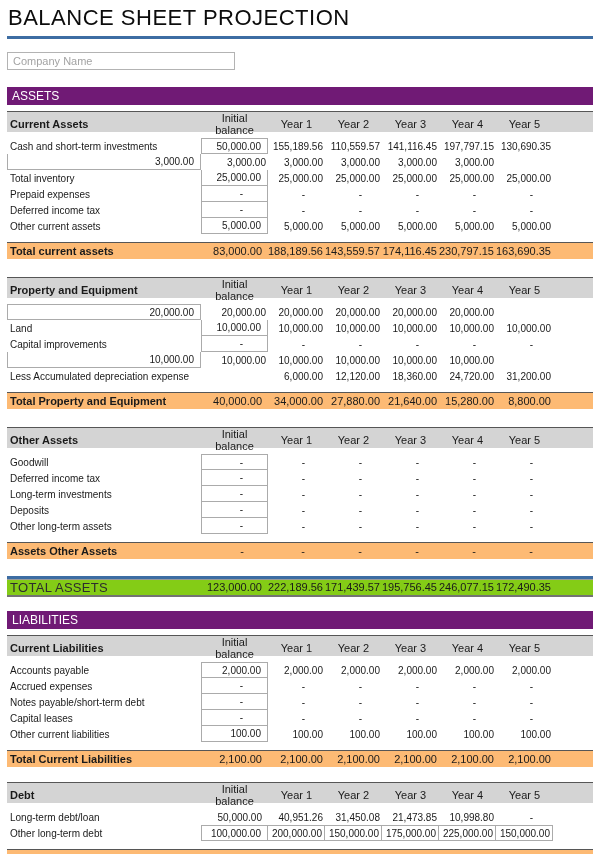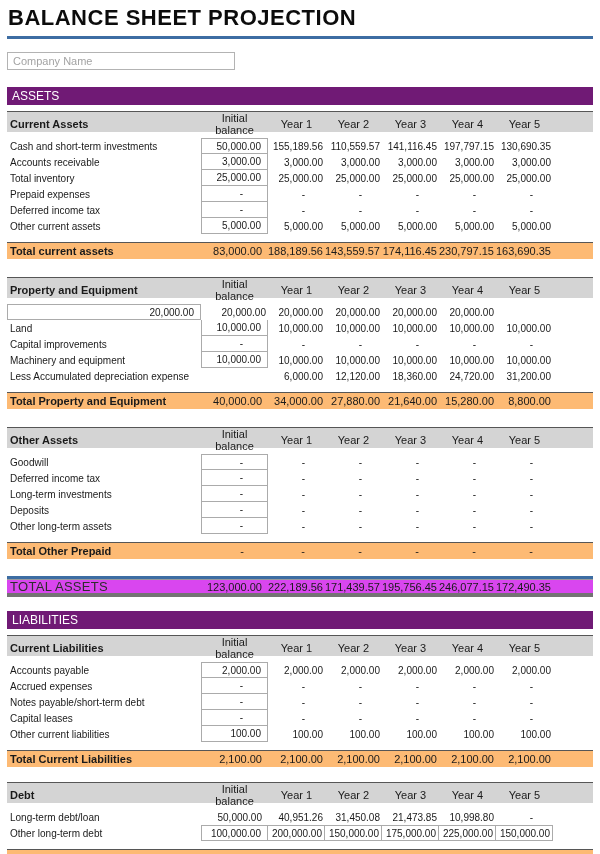--- a/index.html
+++ b/index.html
@@ -3,21 +3,21 @@
 <meta charset="utf-8">
 <style>
   html,body{margin:0;padding:0;}
   body{
     width:600px;height:854px;overflow:hidden;background:#ffffff;
     font-family:"Liberation Sans","DejaVu Sans",sans-serif;color:#1a1a1a;
     -webkit-font-smoothing:antialiased;
   }
   .page{padding:5px 7px 0 7px;}
   h1{
-    font-size:22px;font-weight:bold;letter-spacing:.5px;
+    font-size:22px;font-weight:normal;letter-spacing:.5px;
     margin:0 0 5px 1px;color:#0c0c0c;white-space:nowrap;
   }
   .rule{height:3px;background:#3d6da3;margin-bottom:13px;}
   input.company{
     display:block;width:228px;height:18px;box-sizing:border-box;
     border:1px solid #b3b3b3;border-radius:0;
     font-family:"Liberation Sans","DejaVu Sans",sans-serif;font-size:11px;
     color:#444;padding:0 5px;margin:0 0 17px 0;outline:none;background:#fff;
   }
   input.company::placeholder{color:#a3a3a3;}
@@ -46,22 +46,22 @@
   .boxed.no-top{border-top:none;}
   .boxed.no-left{border-left:none;}
   .ttotal{
     height:17px;box-sizing:border-box;background:#fdba74;
     border-top:1px solid #565656;font-size:11px;margin-top:8px;
   }
   .ttotal .lbl{font-weight:bold;}
   .tblock{margin-bottom:18px;}
   .tblock.last{margin-bottom:15px;}
   .grand{
-    height:21px;box-sizing:border-box;background:#d946ef;
-    border-top:3px solid #3d6da3;border-bottom:4px solid #737373;
+    height:21px;box-sizing:border-box;background:#84cc16;
+    border-top:3px solid #3d6da3;border-bottom:2px solid #737373;
     box-shadow:inset 0 1px 0 #9a9a9a;
     font-size:11px;margin:-1px 0 14px 0;
   }
   .grand .lbl{font-size:13px;color:#2d2d2d;letter-spacing:.3px;}
 </style>
 </head>
 <body>
 
 <div class="page">
   <h1>BALANCE SHEET PROJECTION</h1>
@@ -85,21 +85,20 @@
             <div class="lbl">Cash and short-term investments</div>
             <div class="num c0 boxed">50,000.00</div>
             <div class="num c1">155,189.56</div>
             <div class="num c2">110,559.57</div>
             <div class="num c3">141,116.45</div>
             <div class="num c4">197,797.15</div>
             <div class="num c5">130,690.35</div>
             <div></div>
           </div>
           <div class="grid trow">
-            <div class="lbl">Accounts receivable</div>
             <div class="num c0 boxed no-top">3,000.00</div>
             <div class="num c1">3,000.00</div>
             <div class="num c2">3,000.00</div>
             <div class="num c3">3,000.00</div>
             <div class="num c4">3,000.00</div>
             <div class="num c5">3,000.00</div>
             <div></div>
           </div>
           <div class="grid trow">
             <div class="lbl">Total inventory</div>
@@ -188,21 +187,20 @@
             <div class="lbl">Capital improvements</div>
             <div class="num c0 dash boxed no-top">-</div>
             <div class="num c1 dash">-</div>
             <div class="num c2 dash">-</div>
             <div class="num c3 dash">-</div>
             <div class="num c4 dash">-</div>
             <div class="num c5 dash">-</div>
             <div></div>
           </div>
           <div class="grid trow">
-            <div class="lbl">Machinery and equipment</div>
             <div class="num c0 boxed no-top">10,000.00</div>
             <div class="num c1">10,000.00</div>
             <div class="num c2">10,000.00</div>
             <div class="num c3">10,000.00</div>
             <div class="num c4">10,000.00</div>
             <div class="num c5">10,000.00</div>
             <div></div>
           </div>
           <div class="grid trow">
             <div class="lbl">Less Accumulated depreciation expense</div>
@@ -283,21 +281,21 @@
             <div class="num c0 dash boxed no-top">-</div>
             <div class="num c1 dash">-</div>
             <div class="num c2 dash">-</div>
             <div class="num c3 dash">-</div>
             <div class="num c4 dash">-</div>
             <div class="num c5 dash">-</div>
             <div></div>
           </div>
         </div>
         <div class="grid ttotal">
-          <div class="lbl">Total Other Prepaid</div>
+          <div class="lbl">Assets Other Assets</div>
           <div class="num c0 dash">-</div>
           <div class="num c1 dash">-</div>
           <div class="num c2 dash">-</div>
           <div class="num c3 dash">-</div>
           <div class="num c4 dash">-</div>
           <div class="num c5 dash">-</div>
           <div></div>
         </div>
       </div>
       <div class="grid grand">

